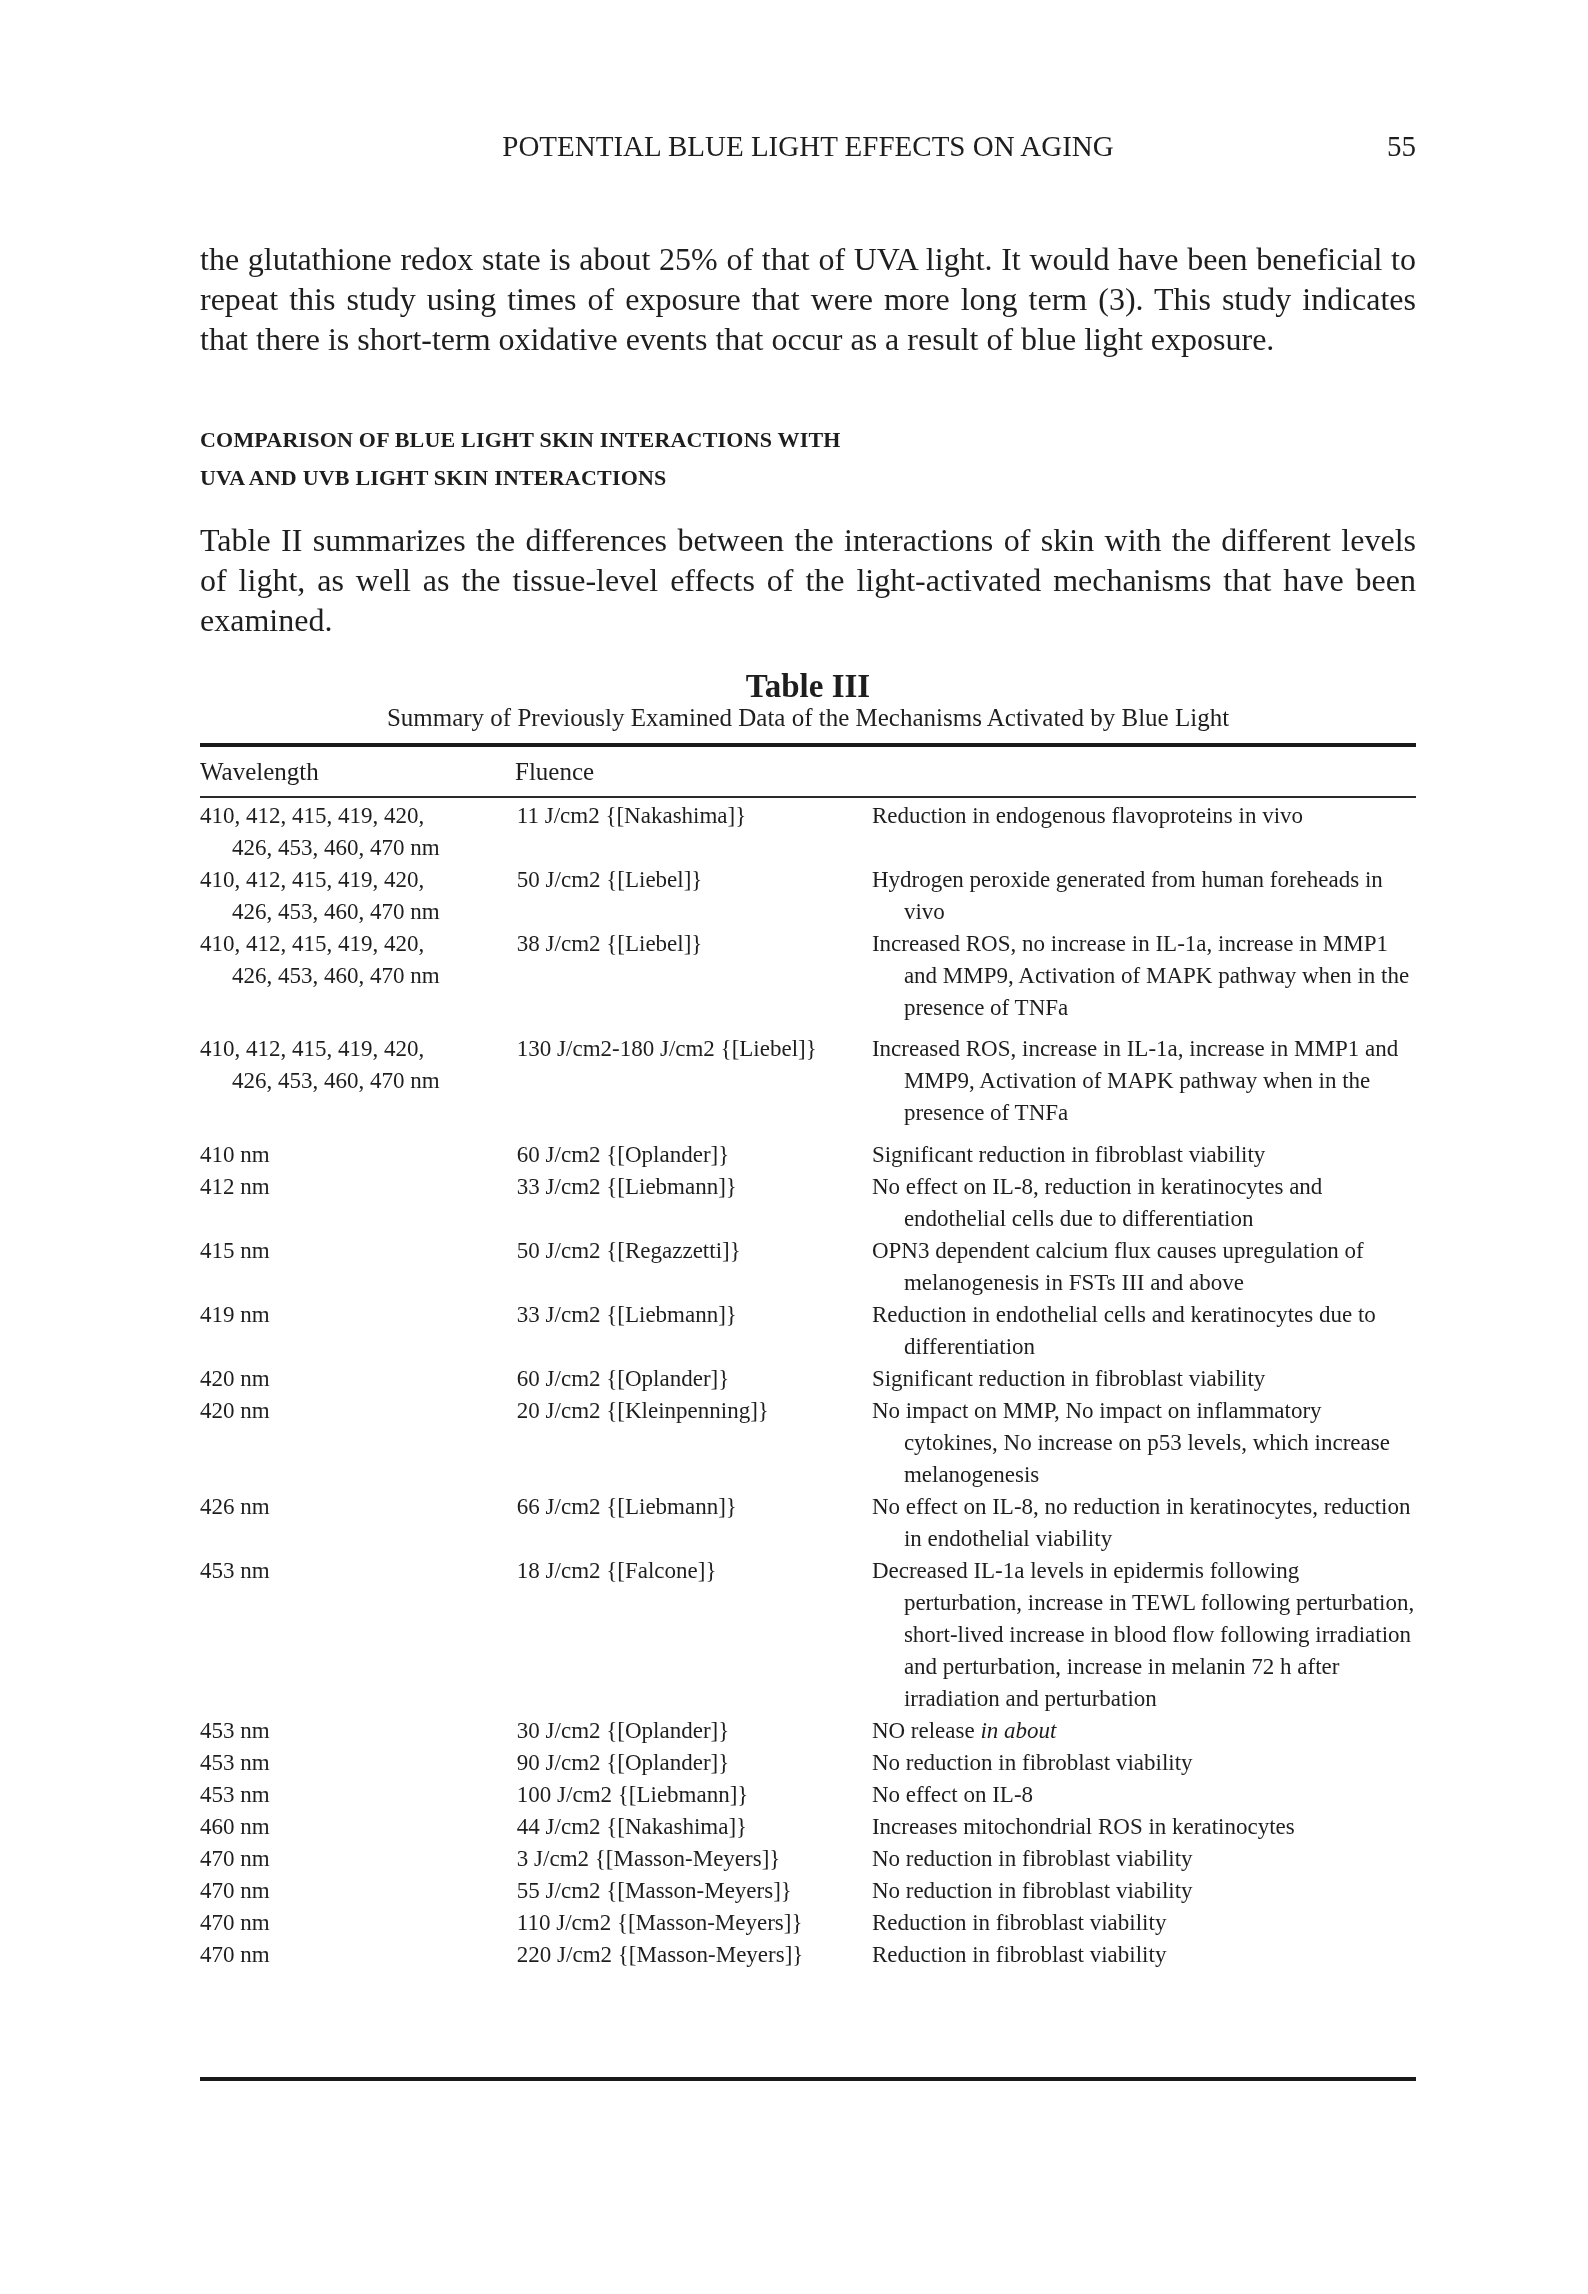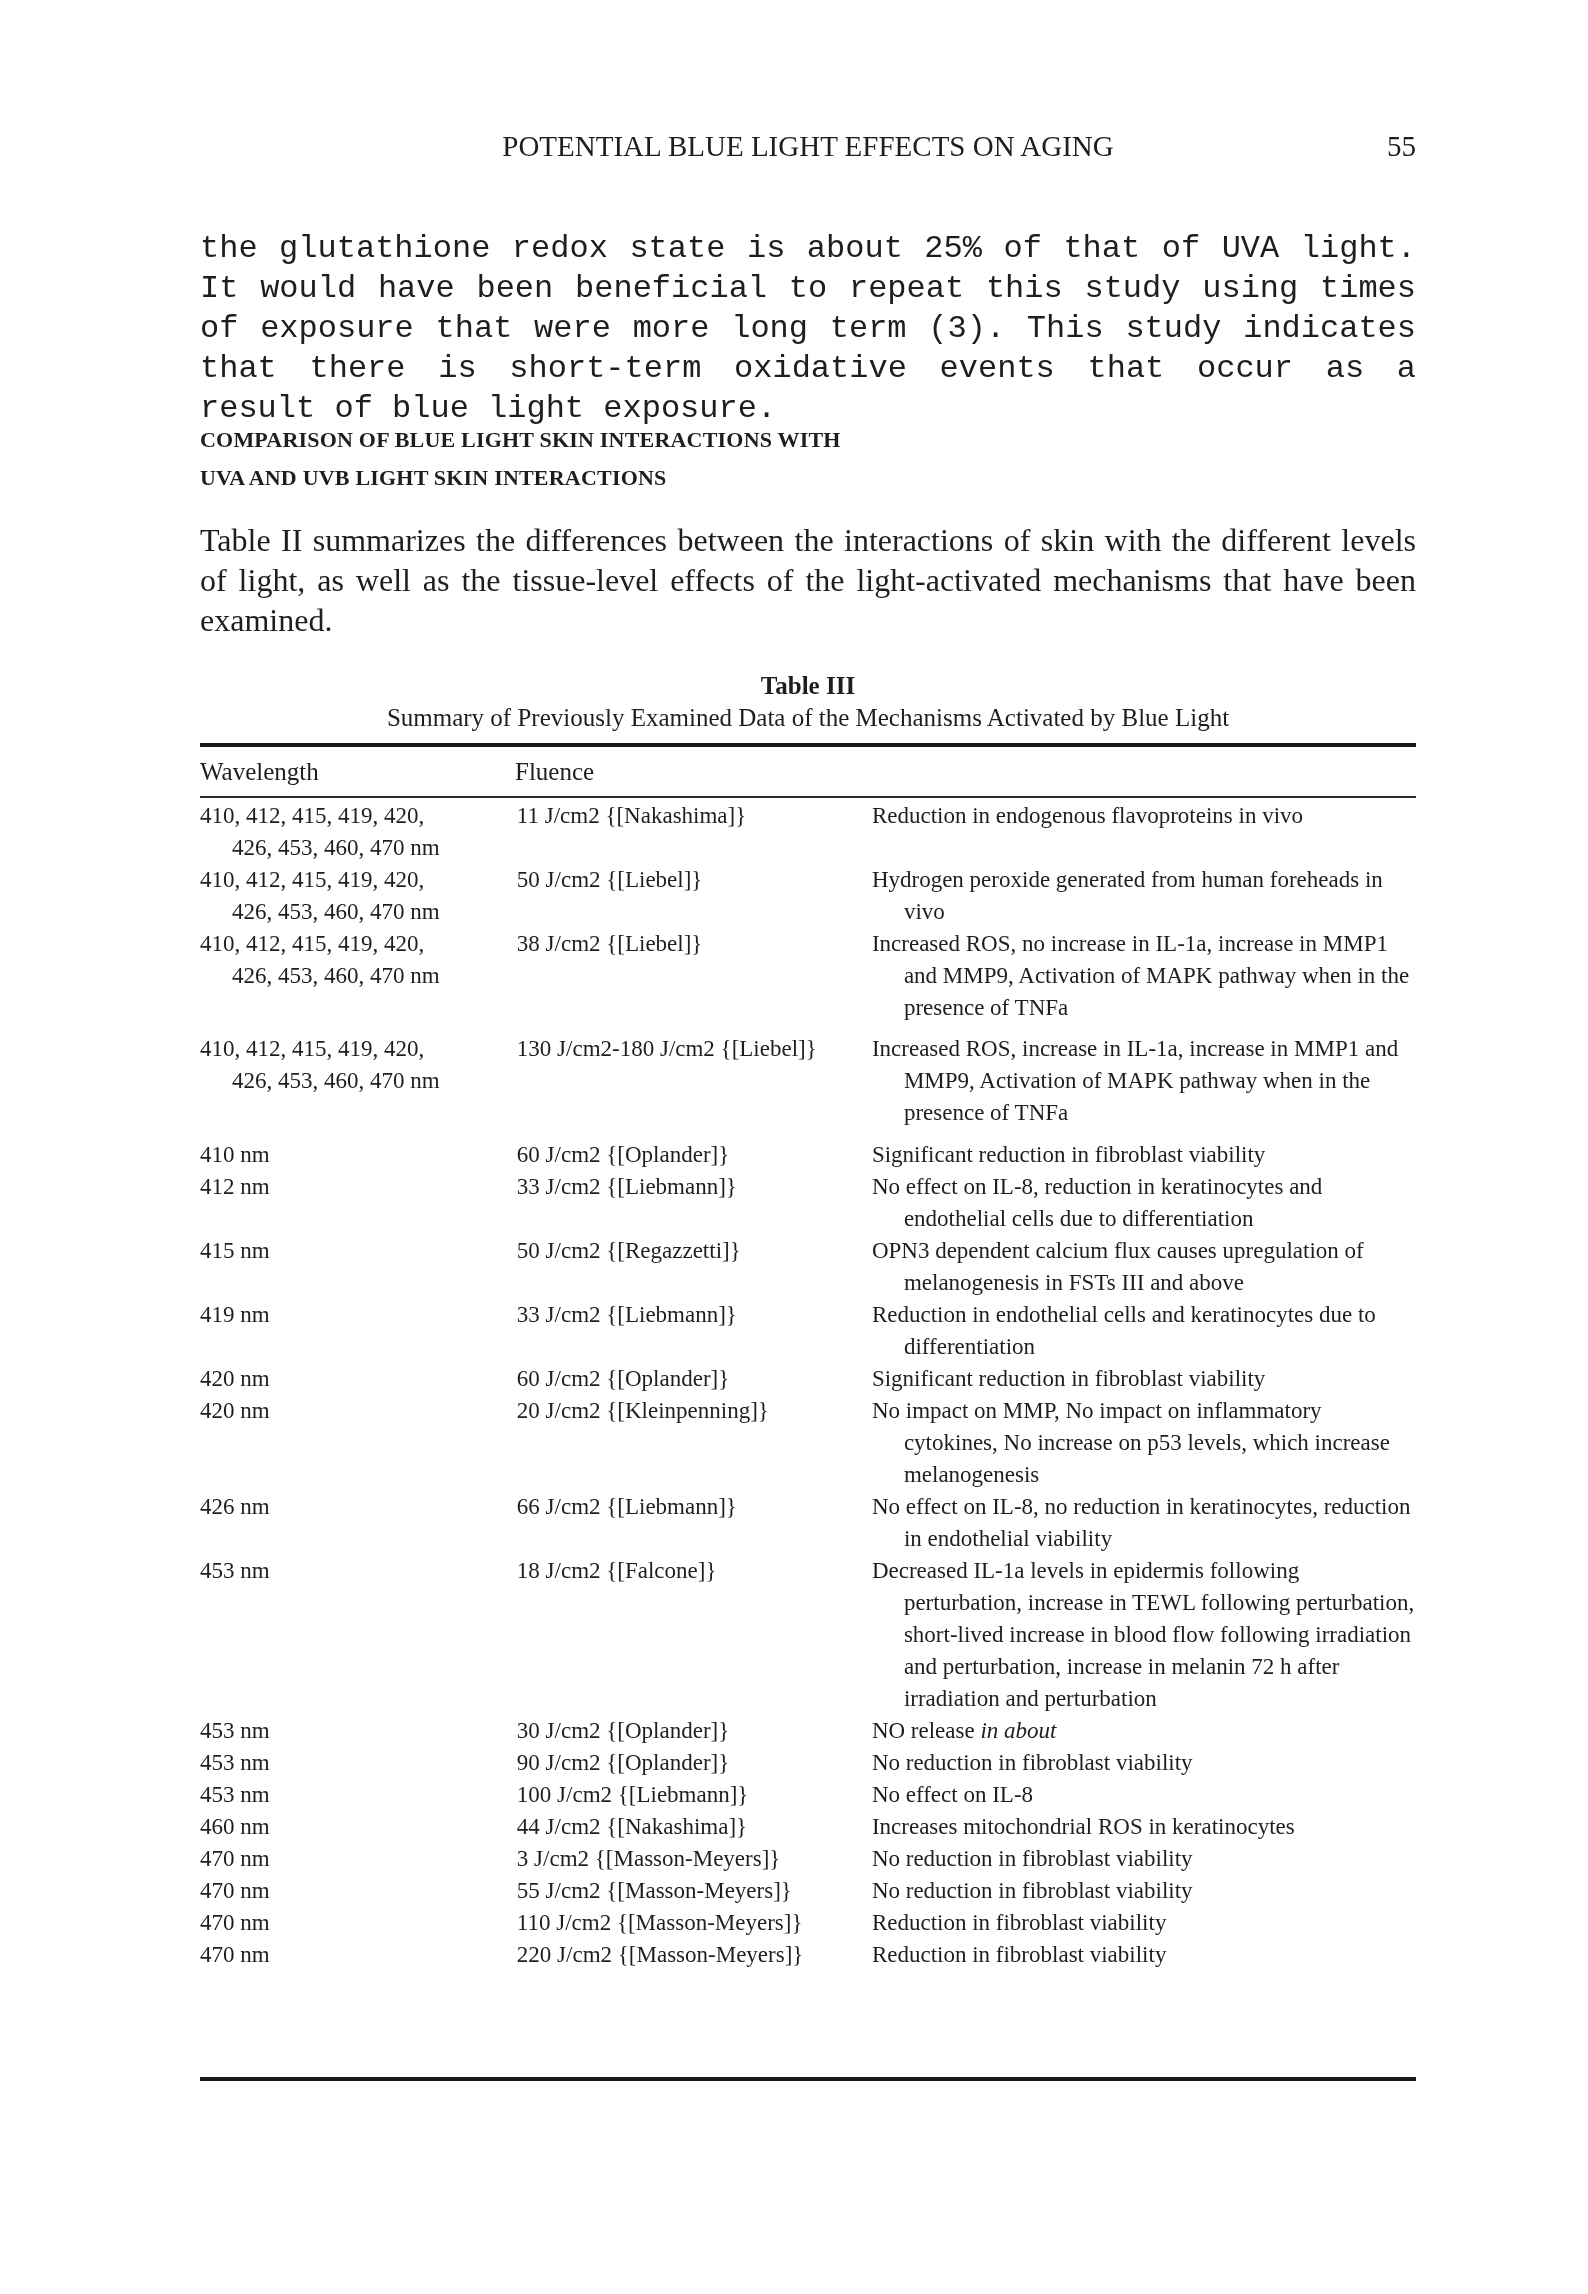--- a/index.html
+++ b/index.html
@@ -11,33 +11,33 @@
     position: absolute; top: 130px; left: 200px; width: 1216px; height: 38px;
     font-size: 29px; letter-spacing: 0px;
   }
   .running-title { position: absolute; left: 0; right: 0; text-align: center; top: 0; }
   .page-number { position: absolute; right: 0; top: 0; }
 
   .para {
     position: absolute; left: 200px; width: 1216px;
     font-size: 32px; line-height: 40px; text-align: justify; text-align-last: left;
   }
-  .para1 { top: 229px; font-family: Liberation Mono, monospace; }
+  .para1 { top: 239px; }
   .para2 { top: 520px; }
 
   .section-heading {
     position: absolute; left: 200px; top: 421px; width: 1216px;
     font-size: 22px; line-height: 38px; font-weight: bold; letter-spacing: 0.2px;
   }
   .section-heading div { white-space: nowrap; }
 
   .table-caption {
     position: absolute; left: 200px; width: 1216px; text-align: center; top: 670px;
   }
-  .table-label { font-size: 25px; line-height: 32px; font-weight: bold; }
+  .table-label { font-size: 33px; line-height: 32px; font-weight: bold; }
   .table-title { font-size: 25px; line-height: 32px; }
 
   .rule-thick { position: absolute; left: 200px; width: 1216px; height: 3.8px; background: #1a1a1a; }
   .rule-thin  { position: absolute; left: 200px; width: 1216px; height: 1.9px; background: #2a2a2a; }
   .rule-top { top: 743px; }
   .rule-head { top: 796px; }
   .rule-bottom { top: 2077px; }
 
   .thead {
     position: absolute; left: 200px; top: 756px; width: 1216px; height: 34px;

